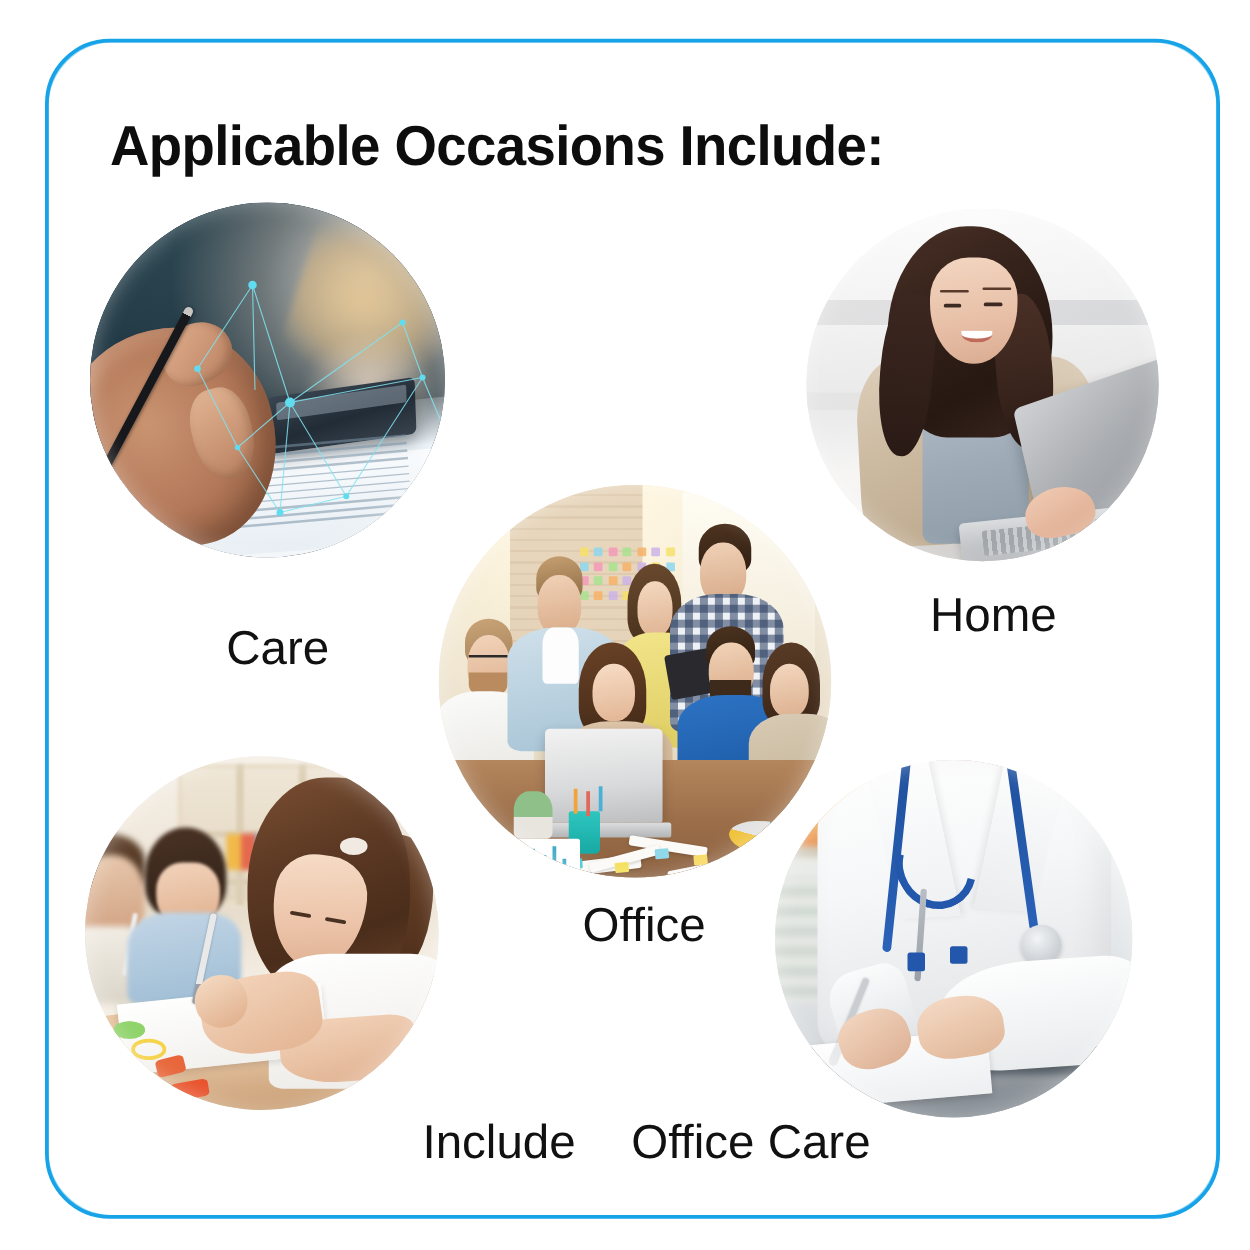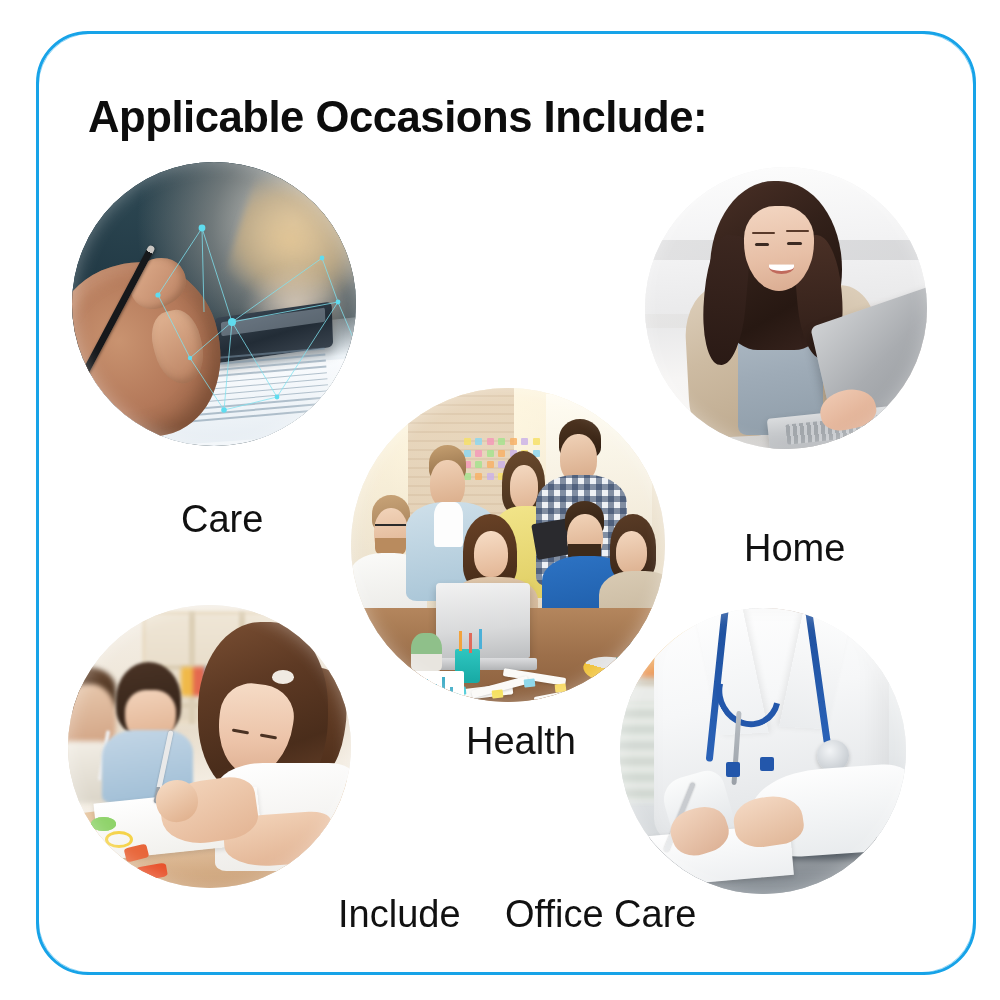--- a/index.html
+++ b/index.html
@@ -585,21 +585,21 @@
     <div class="home-brow" style="left:50%; top:22.5%;"></div>
     <div class="home-eye" style="left:39%; top:27%;"></div>
     <div class="home-eye" style="left:50.5%; top:26.5%;"></div>
     <div class="home-smile"></div>
     <div class="home-laptop-lid"></div>
     <div class="home-laptop-base"></div>
     <div class="home-keys"></div>
     <div class="home-hand"></div>
   </div>
 </div>
-<div class="label" style="left:744px; top:527px;text-align:center;">Home</div>
+<div class="label" style="left:744px; top:472px;text-align:center;">Home</div>
 
 <div class="circle" id="circle-office">
   <div class="scene">
     <div class="off-bg"></div>
     <div class="off-wall"></div>
     <div class="off-window"></div>
     <div class="off-notes" id="off-notes">
         <i style="left: 0%; top: 0%; background: rgb(246, 224, 106); opacity: 0.85;"></i>
         <i style="left: 14%; top: 0%; background: rgb(142, 215, 239); opacity: 0.85;"></i>
         <i style="left: 28%; top: 0%; background: rgb(243, 154, 184); opacity: 0.85;"></i>
@@ -704,21 +704,21 @@
         <i style="left: 20%; height: 49%;"></i>
         <i style="left: 32%; height: 38.5%;"></i>
         <i style="left: 44%; height: 59.5%;"></i>
         <i style="left: 56%; height: 42%;"></i>
         <i style="left: 68%; height: 66.5%;"></i>
         <i style="left: 80%; height: 31.5%;"></i>
       </div>
     <div class="off-pie"></div>
   </div>
 </div>
-<div class="label" style="left:466px; top:720px;">Health</div>
+<div class="label" style="left:466px; top:720px;">Office</div>
 
 <div class="circle" id="circle-school">
   <div class="scene">
     <div class="sch-bg"></div>
     <div class="sch-shelf" id="sch-shelf">
         <i style="left: 0%; top: 48%; width: 100%; height: 4%;"></i>
         <i style="left: 32%; top: 0%; width: 4%; height: 100%;"></i>
         <i style="left: 66%; top: 0%; width: 4%; height: 100%;"></i>
         <i style="left: 0%; top: 82%; width: 100%; height: 4%;"></i>
       </div>

